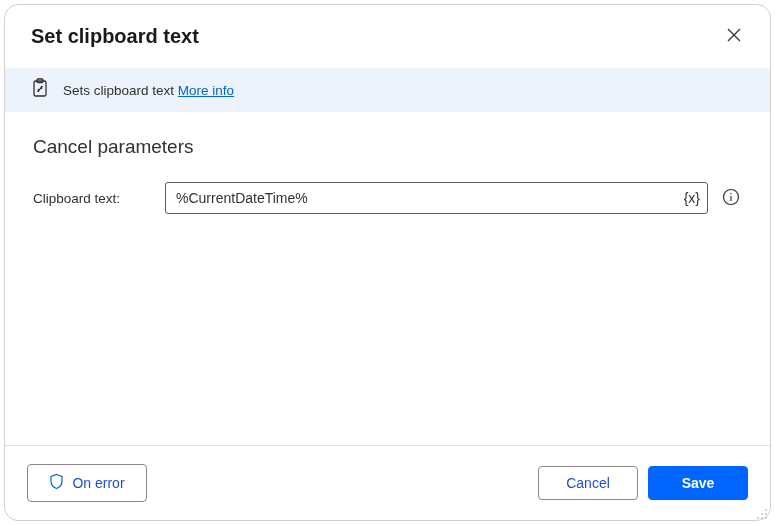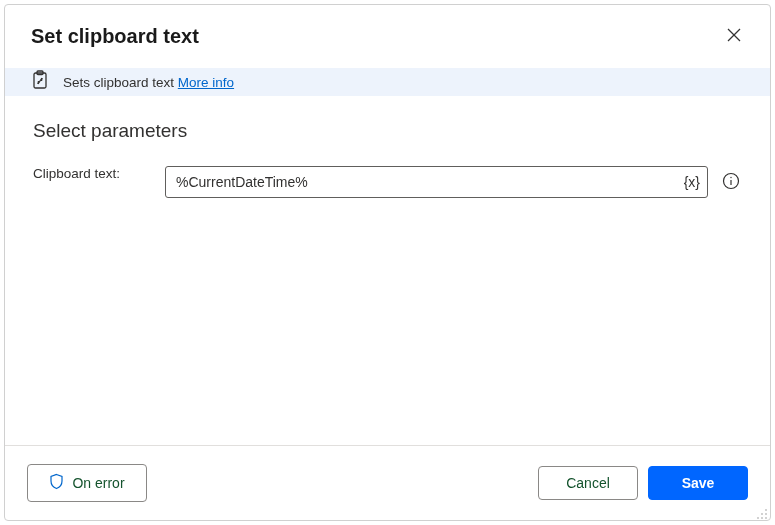--- a/index.html
+++ b/index.html
@@ -13,21 +13,21 @@
       width: 775px;
       height: 525px;
       display: flex;
       align-items: center;
       justify-content: center;
     }
     .dialog {
       width: 767px;
       height: 517px;
       border: 1px solid #d0d0d0;
-      border-radius: 4px;
+      border-radius: 14px;
       display: flex;
       flex-direction: column;
       background: #fff;
       position: relative;
     }
     .dialog-header {
       display: flex;
       align-items: center;
       justify-content: space-between;
       padding: 18px 24px 18px 26px;
@@ -39,21 +39,21 @@
     }
     .close-btn {
       background: none;
       border: none;
       cursor: pointer;
       padding: 4px;
       color: #333;
     }
     .info-banner {
       background: #edf3fc;
-      padding: 2px 26px;
+      padding: 10px 26px;
       display: flex;
       align-items: center;
       gap: 14px;
     }
     .clipboard-icon {
       color: #323130;
     }
     .banner-text {
       font-size: 13.5px;
       color: #323130;
@@ -68,20 +68,21 @@
       flex: 1;
     }
     .section-title {
       font-size: 19px;
       font-weight: 400;
       color: #323130;
       margin-bottom: 24px;
     }
     .param-row {
       display: flex;
+      align-items: center;
       gap: 12px;
     }
     .param-label {
       font-size: 13.5px;
       color: #323130;
       width: 100px;
       flex-shrink: 0;
     }
     .input-wrapper {
       flex: 1;
@@ -130,21 +131,21 @@
       gap: 10px;
     }
     .btn {
       padding: 8px 20px;
       border-radius: 4px;
       font-size: 14px;
       font-family: inherit;
       cursor: pointer;
       border: 1px solid #8a8886;
       background: #fff;
-      color: #14532d;
+      color: #1d4ed8;
       min-width: 100px;
       display: flex;
       align-items: center;
       justify-content: center;
       gap: 8px;
     }
     .btn-primary {
       background: #0066ff;
       border-color: #0066ff;
       color: #fff;
@@ -189,21 +190,21 @@
         <line x1="7" y1="14" x2="7.5" y2="11"></line>
         <line x1="11" y1="8" x2="10.5" y2="11"></line>
       </svg>
     </span>
     <span class="banner-text">
       <span>Sets clipboard text </span><a class="more-info">More info</a>
     </span>
   </div>
 
   <div class="dialog-body">
-    <div class="section-title">Select parameters</div>
+    <div class="section-title">Cancel parameters</div>
     <div class="param-row">
       <label class="param-label">Clipboard text:</label>
       <div class="input-wrapper">
         <input type="text" class="param-input" value="%CurrentDateTime%" style="">
         <button class="variable-btn">{x}</button>
       </div>
       <button class="info-icon-btn">
         <svg width="18" height="18" viewBox="0 0 18 18" fill="none" stroke="currentColor" stroke-width="1.2">
           <circle cx="9" cy="9" r="7.5"></circle>
           <circle cx="9" cy="5.5" r="0.7" fill="currentColor" stroke="none"></circle>

